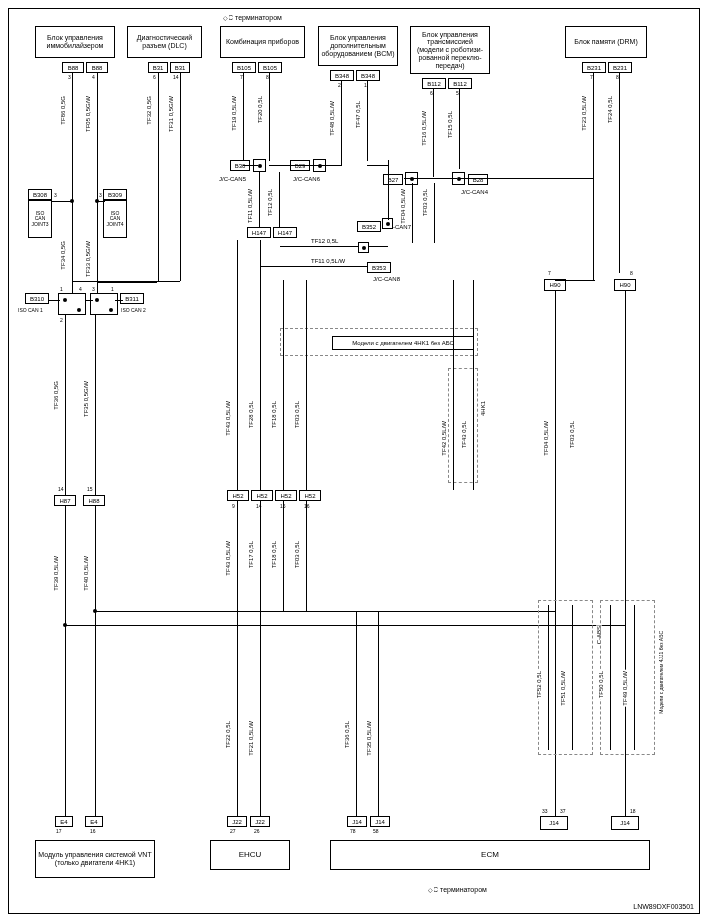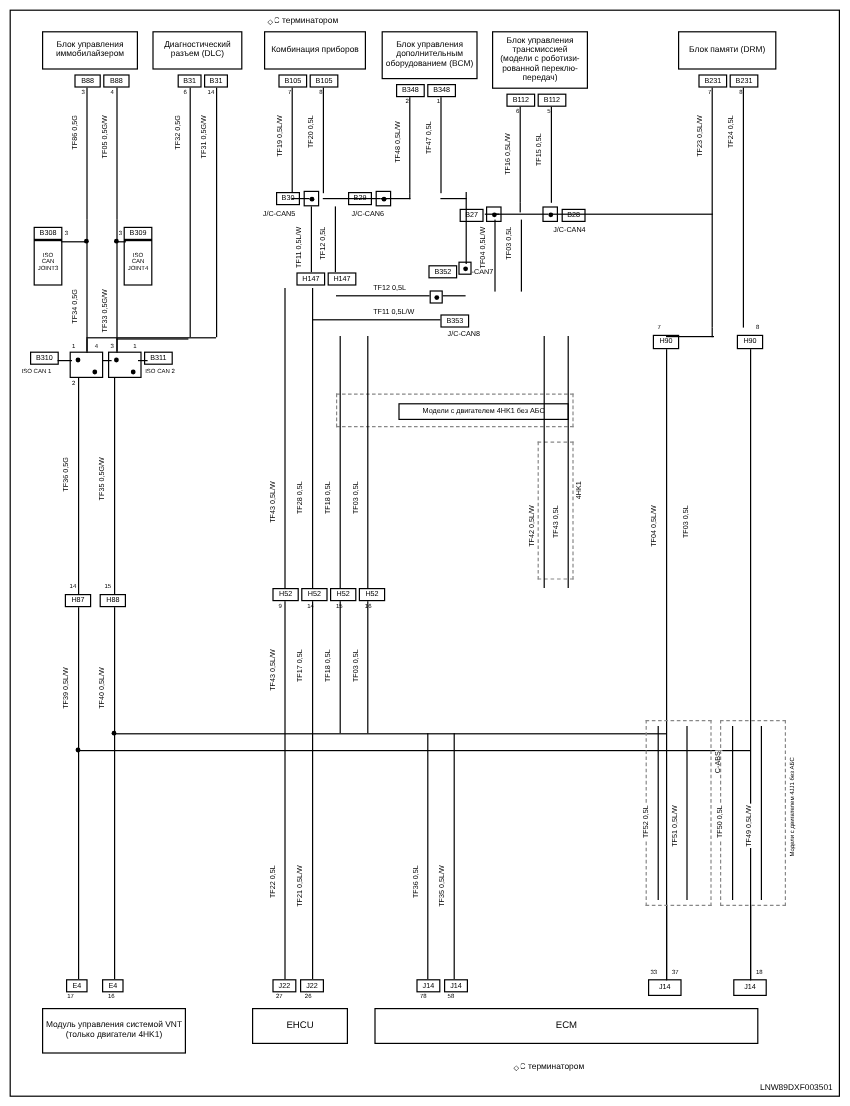--- a/index.html
+++ b/index.html
@@ -303,18 +303,18 @@
 <div class="pin" style="left:542px;top:808px;font-size:5px">33</div>
 <div class="pin" style="left:560px;top:808px">37</div>
 <div class="mini-box" style="left:611px;top:816px;width:28px;height:14px">J14</div>
 <div class="pin" style="left:630px;top:808px">18</div>
 
 <div class="line vline" style="left:555px;top:755px;height:62px"></div>
 <div class="line vline" style="left:625px;top:755px;height:62px"></div>
 
 <div class="box" style="left:35px;top:840px;width:120px;height:38px">Модуль управления системой VNT (только двигатели 4HK1)</div>
 <div class="box" style="left:210px;top:840px;width:80px;height:30px;font-size:8px">EHCU</div>
-<div class="box" style="left:312px;top:840px;width:320px;height:30px;font-size:8px">ECM</div>
+<div class="box" style="left:330px;top:840px;width:320px;height:30px;font-size:8px">ECM</div>
 
 <div class="label" style="left:432px;top:886px;font-size:7px">С терминатором</div>
 <div class="label" style="left:427px;top:886px">◇</div>
 
 <div class="footer-id" style="right:14px;bottom:12px">LNW89DXF003501</div>
 
 </body></html>

